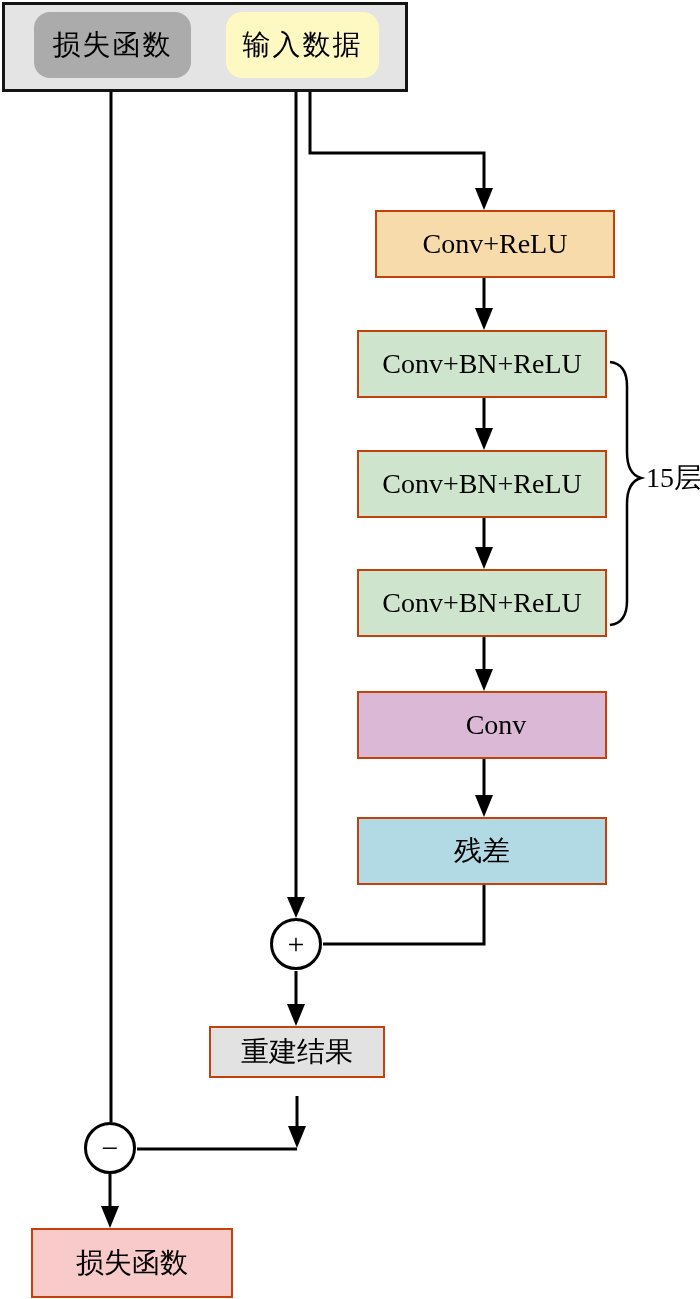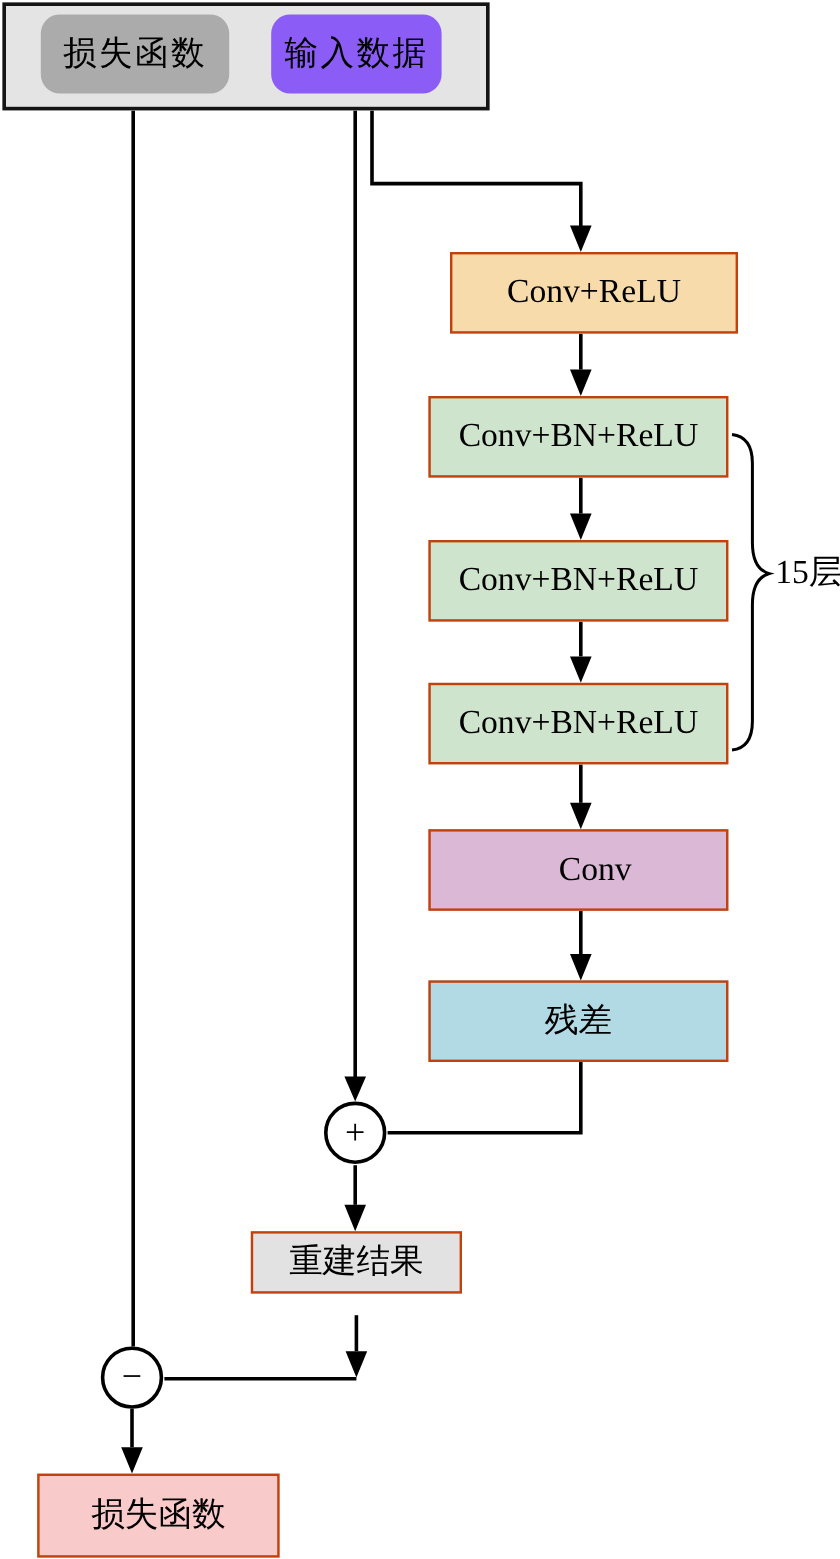--- a/index.html
+++ b/index.html
@@ -75,21 +75,21 @@
     <path d="M110,1174 V1206"></path>
     <polygon points="101,1206 119,1206 110,1228"></polygon>
 
     <path class="brace" d="M610,362 Q627,364 627,386 L627,452 Q627,474 641,478 Q627,482 627,504 L627,601 Q627,623 610,625"></path>
   </svg>
 
   <div class="box container-box" style="left: 2px; top: 2px; width: 406px; height: 90px; background-color: rgb(228, 228, 228);">
     <div class="pill" style="left: 29px; top: 7px; width: 157px; height: 66px; background-color: rgb(171, 171, 171);">
       <span>损失函数</span>
     </div>
-    <div class="pill" style="left: 221px; top: 7px; width: 142px; height: 66px; background-color: #8b5cf6;">
+    <div class="pill" style="left: 221px; top: 7px; width: 153px; height: 66px; background-color: #fef9c3;">
       <span>输入数据</span>
     </div>
   </div>
 
   <div class="box" style="left: 375px; top: 210px; width: 240px; height: 68px; background-color: rgb(248, 219, 170);">
     <span>Conv+ReLU</span>
   </div>
 
   <div class="box" style="left: 357px; top: 330px; width: 250px; height: 68px; background-color: rgb(206, 228, 204);">
     <span>Conv+BN+ReLU</span>

